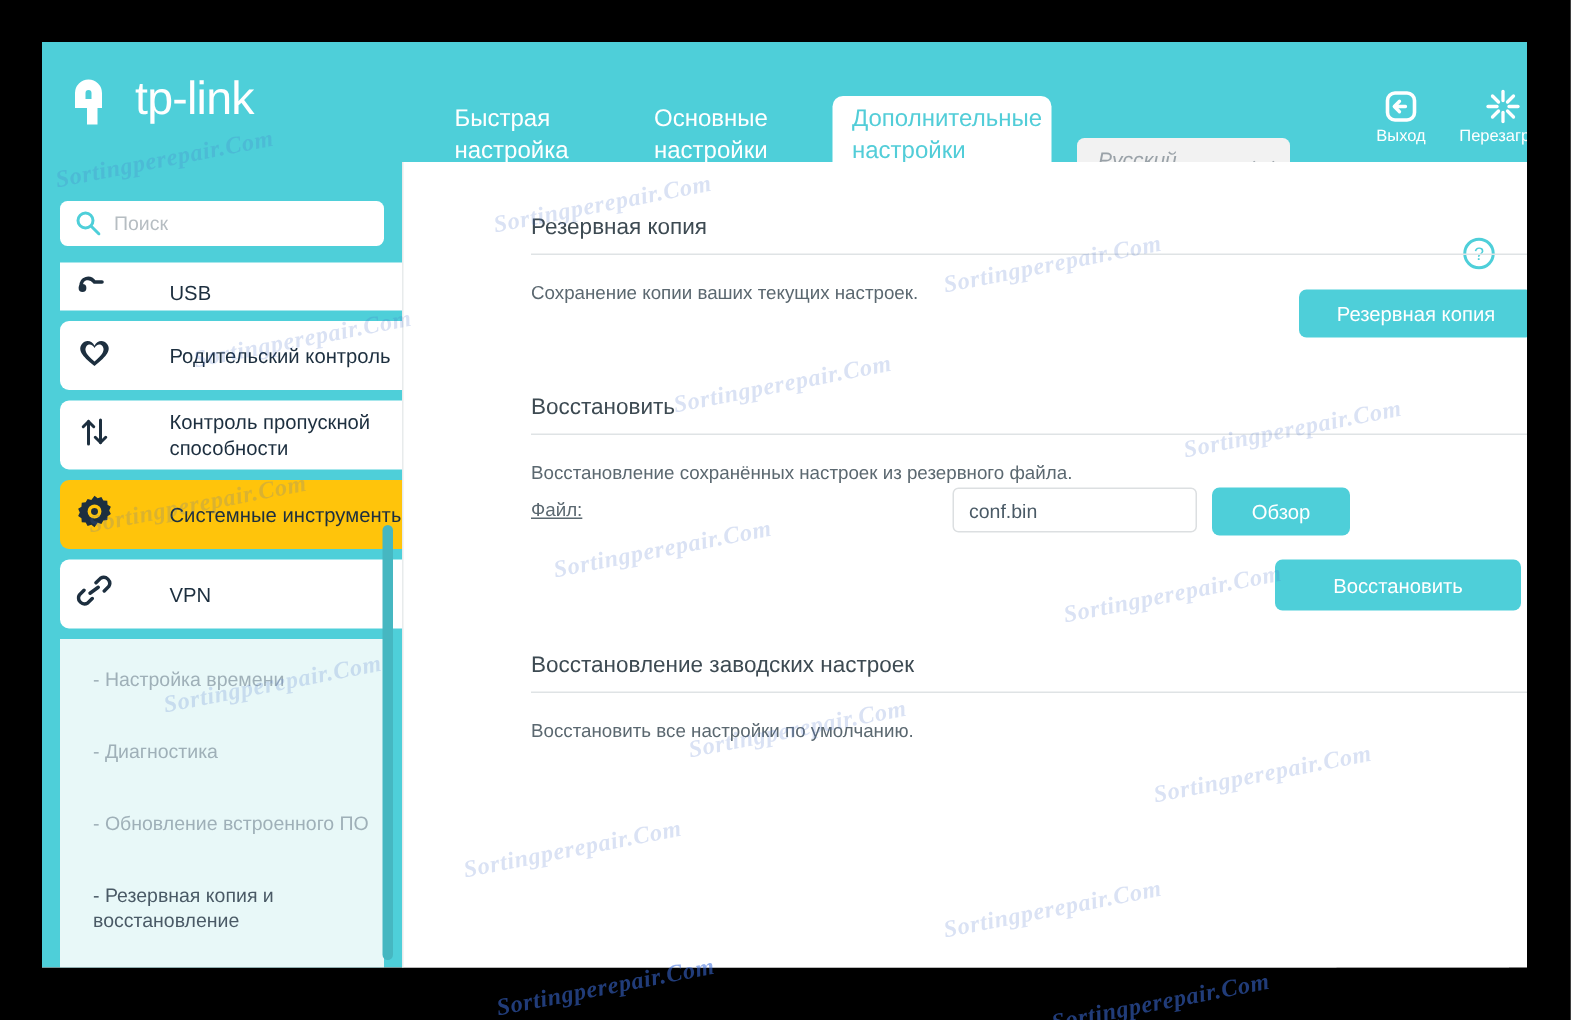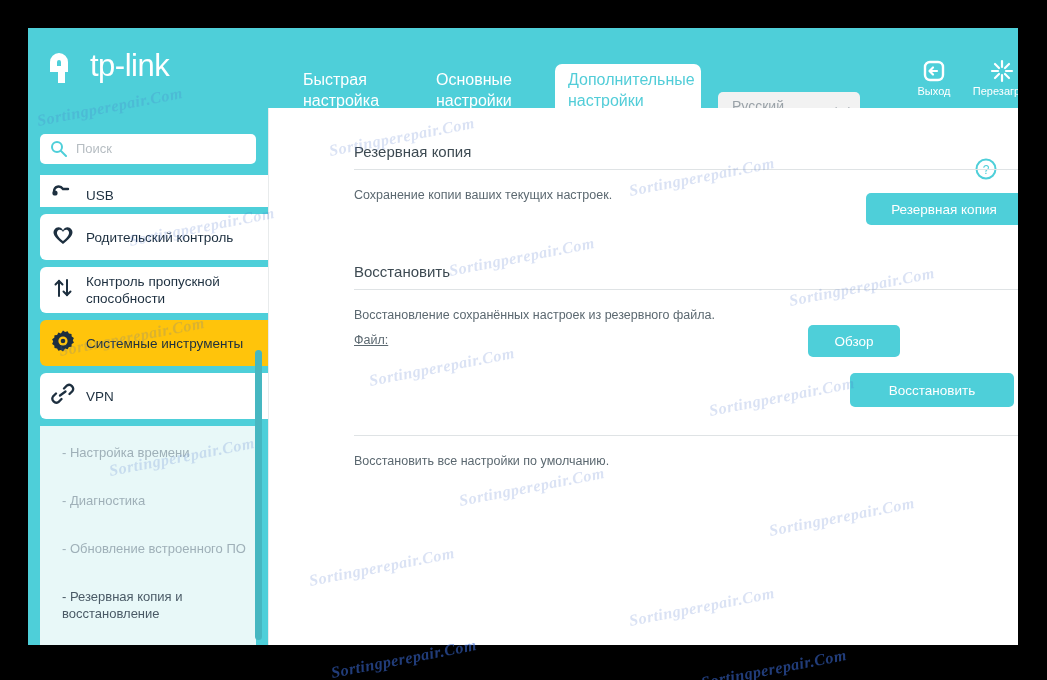--- a/index.html
+++ b/index.html
@@ -81,20 +81,21 @@
     left: 690px; top: 64px;
     width: 142px; height: 30px;
     background: #f2f2f2;
     border-radius: 5px;
   }
   .lang-label {
     position: absolute;
     left: 14px; top: 6px;
     font-size: 14px;
     color: #9aa2a8;
+    font-style: italic;
   }
   .lang-caret {
     position: absolute;
     right: 12px; top: 11px;
     width: 9px; height: 9px;
     border-right: 2px solid #9aa2a8;
     border-bottom: 2px solid #9aa2a8;
     transform: rotate(45deg);
   }
 
@@ -141,20 +142,21 @@
   .nav { position: absolute; left: 0; top: 67px; width: 240px; }
   .nav-item {
     position: relative;
     margin: 0 0 7px 12px;
     width: 256px;
     background: #ffffff;
     border-radius: 6px 0 0 6px;
     min-height: 46px;
     display: flex;
     align-items: center;
+    gap: 27px;
   }
   .nav-item.clipped {
     border-radius: 0;
     min-height: 29px;
     margin-top: 0;
     align-items: flex-end;
     padding-bottom: 3px;
   }
   .nav-item.active {
     background: #ffc40b;
@@ -453,27 +455,29 @@
         <button class="btn" style="left:512px; top:50px; width:156px;">Резервная копия</button>
       </div>
 
       <div class="section" style="top:155px;">
         <div class="sec-title">Восстановить</div>
         <div class="sec-rule"></div>
         <div class="sec-desc">Восстановление сохранённых настроек из резервного файла.</div>
 
         <div class="field-row" style="top:62px; left:0; width:668px; height:32px;">
           <span class="field-label">Файл:</span>
+          <input class="file-input" type="text" readonly="" value="conf.bin" style="">
           <button class="btn" style="left:454px; top:0; width:92px;">Обзор</button>
         </div>
 
         <button class="btn" style="left:496px; top:110px; width:164px; height:34px;">Восстановить</button>
       </div>
 
       <div class="section" style="top:327px;">
+        <div class="sec-title">Восстановление заводских настроек</div>
         <div class="sec-rule"></div>
         <div class="sec-desc">Восстановить все настройки по умолчанию.</div>
       </div>
 
     </div>
   </div>
 
   <div class="wm" style="left:8px;  top:70px;">Sortingperepair.Com</div>
   <div class="wm" style="left:300px;top:100px;">Sortingperepair.Com</div>
   <div class="wm" style="left:600px;top:140px;">Sortingperepair.Com</div>

